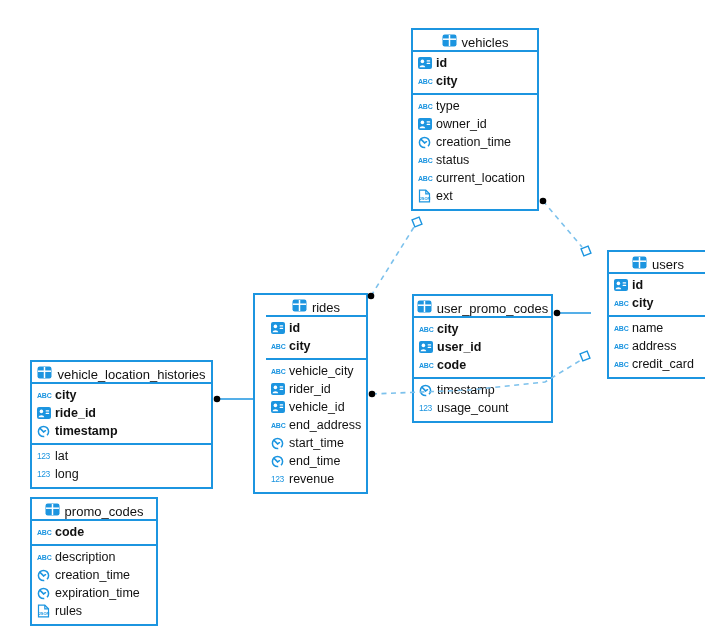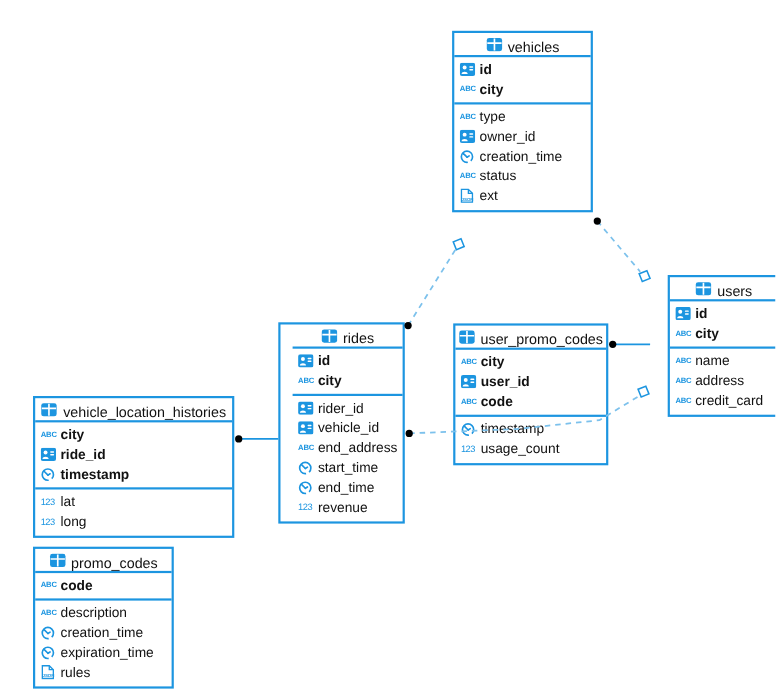--- a/index.html
+++ b/index.html
@@ -91,20 +91,26 @@
           <span>creation_time</span>
         </div>
         <div class="row">
           <span class="ic">
             <span class="abc">ABC</span>
           </span>
           <span>status</span>
         </div>
         <div class="row">
           <span class="ic">
+            <span class="abc">ABC</span>
+          </span>
+          <span>current_location</span>
+        </div>
+        <div class="row">
+          <span class="ic">
             <svg width="13" height="14" viewBox="0 0 13 14">
               <path d="M1.5 1.2 H7.8 L11.5 4.8 V12.8 H1.5 Z" fill="none" stroke="#1c95e0" stroke-width="1.2"></path>
               <path d="M7.8 1.2 V4.8 H11.5" fill="none" stroke="#1c95e0" stroke-width="1.2"></path>
               <text x="1.6" y="11.4" font-size="4" font-weight="bold" fill="#1c95e0" font-family="Liberation Sans, sans-serif">JSON</text>
             </svg>
           </span>
           <span>ext</span>
         </div>
       </div>
   </div>
@@ -235,20 +241,26 @@
           <span>id</span>
         </div>
         <div class="row">
           <span class="ic">
             <span class="abc">ABC</span>
           </span>
           <span>city</span>
         </div>
       </div>
     <div class="t-cols">
+        <div class="row">
+          <span class="ic">
+            <span class="abc">ABC</span>
+          </span>
+          <span>vehicle_city</span>
+        </div>
         <div class="row">
           <span class="ic">
             <svg width="14" height="12" viewBox="0 0 14 12">
               <rect width="14" height="12" rx="2" fill="#1c95e0"></rect>
               <circle cx="4.4" cy="4.4" r="1.8" fill="#fff"></circle>
               <path d="M1.6 10.3 C1.6 7.6 7.2 7.6 7.2 10.3 Z" fill="#fff"></path>
               <rect x="8.6" y="3.2" width="3.6" height="1.3" rx="0.6" fill="#fff"></rect>
               <rect x="8.6" y="5.8" width="3.6" height="1.3" rx="0.6" fill="#fff"></rect>
             </svg>
           </span>

